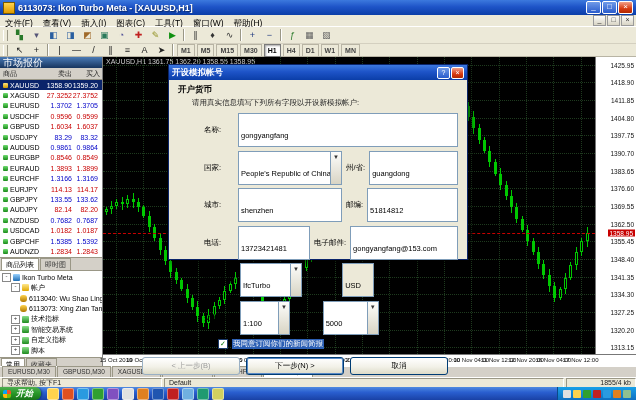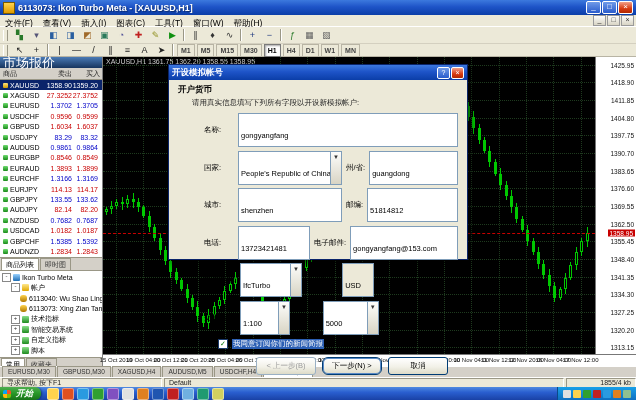--- a/index.html
+++ b/index.html
@@ -28,21 +28,21 @@
   .icon-btn{width:15px;height:14px;display:flex;align-items:center;justify-content:center;font-size:9px;border:1px solid transparent;flex:none;}
   .tsep{width:1px;height:12px;background:#9a9786;border-right:1px solid #fff;margin:0 2px;flex:none;}
   .tf-btn{font-size:7px;font-weight:bold;color:#444;height:11px;line-height:11px;padding:0 3px;margin:0 1px;border:1px solid #b8b4a4;background:#ECE9D8;flex:none;}
   .tf-btn.active{background:#fff;border:1px solid #7a7a7a;box-shadow:inset 1px 1px 2px #aaa;color:#000;}
 
   
   .content{position:absolute;left:0;top:57px;width:636px;height:309px;}
 
   
   .left{position:absolute;left:0;top:0;width:103px;height:309px;background:#ECE9D8;border-right:1px solid #808080;box-sizing:border-box;}
-  .mw-header{height:11px;background:linear-gradient(#4a7ab5,#17355e);color:#fff;font-size:13px;display:flex;align-items:center;padding:0 3px;}
+  .mw-header{height:11px;background:linear-gradient(#4a7ab5,#17355e);color:#fff;font-size:10px;display:flex;align-items:center;padding:0 3px;}
   .mw-colhead{display:flex;height:11px;background:#D4D0C8;font-size:7px;color:#222;border-bottom:1px solid #9a9786;align-items:center;}
   .mw-colhead .c1{width:38px;padding-left:3px;}
   .mw-colhead .c2{width:31px;text-align:right;}
   .mw-colhead .c3{width:28px;text-align:right;padding-right:2px;}
   .mw-rows{height:177px;background:#fff;overflow:hidden;border-bottom:1px solid #9a9786;}
   .mw-row{display:flex;height:10.4px;font-size:7px;align-items:center;}
   .mw-row .sym{width:38px;padding-left:3px;color:#000;display:flex;align-items:center;gap:2px;}
   .mw-row .dot{width:5px;height:5px;background:linear-gradient(#6fdc6f,#1a8a1a);border-radius:1px;flex:none;}
   .mw-row .bid{width:31px;text-align:right;}
   .mw-row .ask{width:26px;text-align:right;}
@@ -89,23 +89,23 @@
   .dlg-desc{font-size:7.5px;color:#222;margin:2px 0 5px 14px;}
   .frow{display:flex;align-items:center;margin:0 0 3.5px 26px;gap:4px;}
   .flabel{font-size:7.5px;color:#000;white-space:nowrap;flex:none;}
   .ftext{background:#fff;border:1px solid #7F9DB9;height:12px;font-size:7.5px;line-height:12px;padding:16px 2px;overflow:hidden;white-space:nowrap;box-sizing:border-box;}
   .fsel{position:relative;padding-right:11px;}
   .fsel .arrow{position:absolute;right:0;top:0;width:10px;height:100%;background:linear-gradient(#fdfdfb,#d8d4c4);border-left:1px solid #7F9DB9;font-size:6px;color:#333;text-align:center;line-height:11px;}
   .chkrow{display:flex;align-items:center;gap:4px;margin:4px 0 0 40px;}
   .chk{width:8px;height:8px;background:#fff;border:1px solid #1a3a6a;font-size:7px;line-height:7px;text-align:center;color:#0a7a0a;flex:none;}
   .chklabel{font-size:7.5px;background:#2B5FB4;color:#fff;padding:0 1px;}
   .dlg-btns{display:flex;justify-content:flex-end;gap:6px;margin:8px 10px 0 0;}
-  .dlg-btn{height:16px;min-width:58px;font-size:7.5px;border:1px solid #003C74;border-radius:3px;background:linear-gradient(#ffffff,#f2f1e8 55%,#dddbc8);color:#000;text-align:center;line-height:15px;padding:0 0;}
+  .dlg-btn{height:16px;min-width:58px;font-size:7.5px;border:1px solid #003C74;border-radius:3px;background:linear-gradient(#ffffff,#f2f1e8 55%,#dddbc8);color:#000;text-align:center;line-height:15px;padding:0 19px;}
   .dlg-btn.disabled{color:#9a9a9a;border-color:#9ab0c4;}
-  .dlg-btn.default{box-shadow:0 0 0 1px #5a8ac6 inset;border-radius:6px;}
+  .dlg-btn.default{box-shadow:0 0 0 1px #5a8ac6 inset;}
 
   
   .chart-tabs{position:absolute;left:0;top:366px;width:636px;height:11px;background:#D4D0C8;display:flex;align-items:flex-end;padding-left:2px;box-sizing:border-box;border-top:1px solid #fff;}
   .ctab{font-size:6.5px;height:10px;line-height:10px;padding:0 5px;border:1px solid #9a9786;border-bottom:none;background:#D4D0C8;color:#333;margin-right:1px;white-space:nowrap;}
   .ctab.active{background:#fff;color:#000;font-weight:bold;}
 
   
   .statusbar{position:absolute;left:0;top:377px;width:636px;height:10px;background:#ECE9D8;border-top:1px solid #fff;display:flex;align-items:center;font-size:7px;color:#222;box-sizing:border-box;}
   .sseg{border:1px solid;border-color:#9a9786 #fff #fff #9a9786;height:8px;line-height:8px;padding:0 4px;margin-left:2px;white-space:nowrap;overflow:hidden;}
   .sseg.grow{flex:1;}

